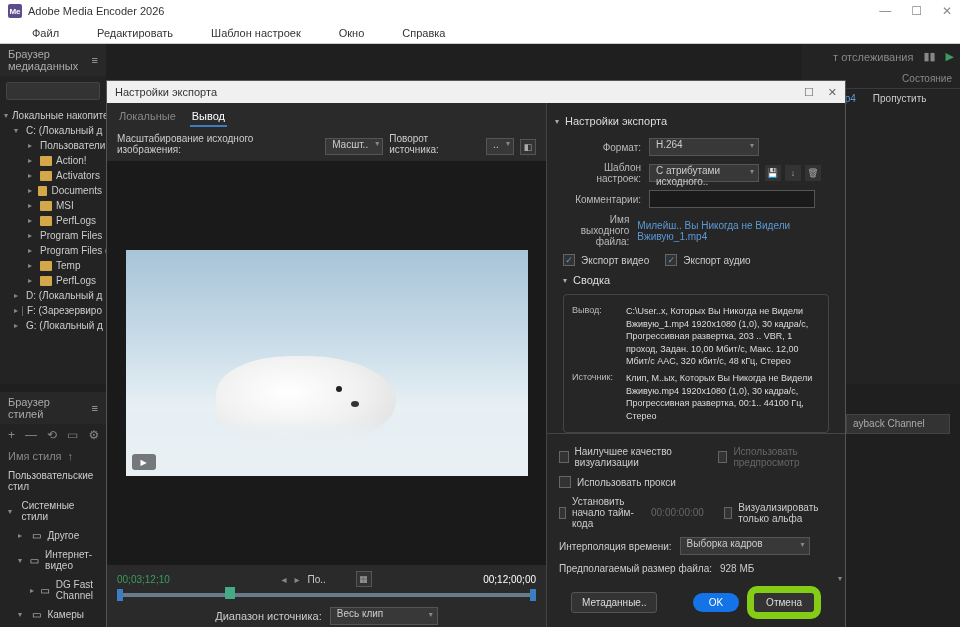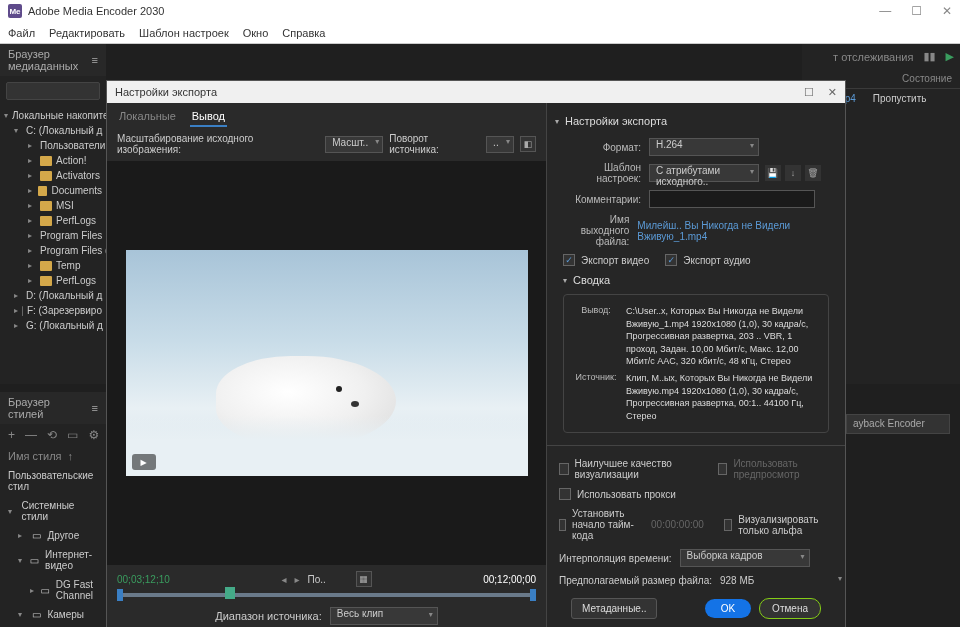--- a/index.html
+++ b/index.html
@@ -1,21 +1,21 @@
 <!DOCTYPE html>
 <html><head>
 <meta charset="utf-8">
 <style>
 * { margin: 0; padding: 0; box-sizing: border-box; font-family: 'Segoe UI', Arial, sans-serif; }
 body { width: 960px; height: 627px; background: #1a1a1a; color: #ccc; font-size: 11px; overflow: hidden; position: relative; }
 .titlebar { height: 22px; background: #fff; display: flex; align-items: center; padding: 0 8px; color: #333; }
 .app-icon { width: 14px; height: 14px; background: #5f4b8b; border-radius: 2px; margin-right: 6px; display: inline-flex; align-items: center; justify-content: center; color: #fff; font-size: 8px; font-weight: bold; }
 .win-controls { margin-left: auto; display: flex; gap: 20px; color: #888; font-size: 12px; }
 .menubar { height: 22px; background: #fff; display: flex; align-items: center; padding: 0 8px; gap: 14px; color: #333; border-bottom: 1px solid #ccc; }
-.menubar span { cursor: pointer; }
+.menubar span { cursor: pointer; margin-left: 24px; }
 .main-bg { position: absolute; top: 44px; left: 0; right: 0; bottom: 0; background: #1f1f1f; }
 .panel-hdr { background: #282828; padding: 4px 8px; color: #aaa; display: flex; align-items: center; gap: 6px; }
 .media-browser { position: absolute; top: 0; left: 0; width: 106px; height: 340px; background: #232323; }
 .media-browser .select { margin: 6px; height: 18px; background: #333; border: 1px solid #444; border-radius: 2px; }
 .tree { padding: 2px 0; font-size: 10px; }
 .tree-item { display: flex; align-items: center; padding: 2px 4px; gap: 4px; white-space: nowrap; overflow: hidden; }
 .chevron { display: inline-block; width: 8px; color: #888; font-size: 8px; }
 .folder-icon { width: 12px; height: 10px; background: #d4a84a; border-radius: 1px; display: inline-block; }
 .drive-icon { width: 12px; height: 10px; background: #666; border-radius: 1px; display: inline-block; }
 .style-browser { position: absolute; top: 348px; left: 0; width: 106px; bottom: 0; background: #232323; }
@@ -30,21 +30,21 @@
 .renderer { position: absolute; top: 370px; left: 846px; right: 10px; height: 20px; background: #333; border: 1px solid #444; color: #aaa; padding: 3px 6px; font-size: 10px; }
 
 .dialog { position: absolute; top: 36px; left: 106px; width: 740px; height: 556px; background: #2a2a2a; border: 1px solid #555; display: flex; flex-direction: column; z-index: 10; }
 .dlg-title { height: 22px; background: #f0f0f0; color: #333; display: flex; align-items: center; padding: 0 8px; font-size: 11px; }
 .dlg-winctl { margin-left: auto; display: flex; gap: 14px; color: #666; font-size: 11px; }
 .dlg-body { flex: 1; display: flex; overflow: hidden; }
 .dlg-left { width: 440px; background: #2a2a2a; display: flex; flex-direction: column; border-right: 1px solid #444; }
 .dlg-tabs { display: flex; padding: 4px 10px 0; gap: 12px; }
 .dlg-tab { padding: 3px 2px; color: #888; cursor: pointer; }
 .dlg-tab.active { color: #fff; border-bottom: 2px solid #3a7fc4; }
-.dlg-toolbar { display: flex; align-items: center; padding: 6px 10px; gap: 6px; font-size: 10px; }
+.dlg-toolbar { display: flex; align-items: flex-end; padding: 6px 10px; gap: 6px; font-size: 10px; }
 .dlg-toolbar .small-select { height: 16px; background: #383838; border: 1px solid #555; padding: 0 14px 15px 6px; color: #ccc; font-size: 10px; position: relative; }
 .small-select::after { content: '▾'; position: absolute; right: 3px; color: #888; font-size: 8px; }
 .tool-icon { width: 16px; height: 16px; background: #333; border: 1px solid #555; display: inline-flex; align-items: center; justify-content: center; font-size: 9px; color: #aaa; }
 .preview-area { flex: 1; display: flex; align-items: center; justify-content: center; background: #1a1a1a; padding: 10px; }
 .preview-img { width: 402px; height: 226px; background: linear-gradient(180deg, #a8c4d8 0%, #c8dce8 40%, #e8f0f4 70%, #d8e4ec 100%); position: relative; overflow: hidden; }
 .seal { position: absolute; bottom: 30px; left: 90px; width: 180px; height: 90px; background: radial-gradient(ellipse at 40% 40%, #fff 0%, #f0f0f0 50%, #d8d8d8 100%); border-radius: 50% 60% 60% 50%; }
 .seal::before { content: ''; position: absolute; top: 30px; left: 120px; width: 6px; height: 6px; background: #222; border-radius: 50%; }
 .seal::after { content: ''; position: absolute; top: 45px; left: 135px; width: 8px; height: 6px; background: #333; border-radius: 50%; }
 .snow-fg { position: absolute; bottom: 0; left: 0; right: 0; height: 60px; background: linear-gradient(180deg, rgba(232,240,244,0) 0%, #e8f0f4 40%); }
 .play-overlay { position: absolute; bottom: 6px; left: 6px; width: 24px; height: 16px; background: rgba(0,0,0,0.5); border-radius: 3px; display: flex; align-items: center; justify-content: center; color: #fff; font-size: 8px; }
@@ -69,41 +69,41 @@
 .form-select { flex: 1; max-width: 110px; height: 18px; background: #383838; border: 1px solid #555; color: #ccc; padding: 0 6px; position: relative; font-size: 10px; }
 .form-select::after { content: '▾'; position: absolute; right: 4px; top: 2px; color: #888; font-size: 8px; }
 .form-input { flex: 1; max-width: 166px; height: 18px; background: #1a1a1a; border: 1px solid #555; color: #ccc; padding: 0 6px; font-size: 10px; }
 .form-link { color: #5b9ad6; font-size: 10px; }
 .icon-btns { display: flex; gap: 4px; margin-left: 6px; }
 .icon-btn { width: 16px; height: 16px; background: #333; display: flex; align-items: center; justify-content: center; color: #aaa; font-size: 9px; }
 .chk-row { display: flex; align-items: center; gap: 6px; padding: 4px 0; font-size: 10px; }
 .chk { width: 12px; height: 12px; background: #333; border: 1px solid #666; display: inline-flex; align-items: center; justify-content: center; color: #5b9ad6; font-size: 9px; }
 .summary-box { border: 1px solid #444; border-radius: 4px; padding: 8px; margin-top: 4px; font-size: 9px; }
 .summary-row { display: flex; padding: 2px 0; }
-.summary-label { width: 54px; text-align: center; padding-right: 6px; color: #bbb; }
+.summary-label { width: 54px; text-align: left; padding-right: 6px; color: #bbb; }
 .summary-val { flex: 1; color: #ddd; line-height: 1.4; }
 .video-section { padding: 4px 0; border-bottom: 1px solid #444; margin-bottom: 6px; }
 .video-tab { display: flex; align-items: center; gap: 6px; color: #ddd; padding: 4px 0; }
 .lower-opts { border-top: 1px solid #444; padding: 8px 12px; font-size: 10px; }
 .lower-row { display: flex; align-items: center; padding: 4px 0; gap: 20px; }
 .lower-chk { display: flex; align-items: center; gap: 6px; }
 .disabled { color: #666; }
 .interp-row { display: flex; align-items: center; gap: 8px; padding: 4px 0; }
 .filesize-row { display: flex; align-items: center; gap: 8px; padding: 4px 0; }
 .dlg-footer { display: flex; align-items: center; padding: 8px 12px; gap: 8px; }
 .meta-btn { padding: 4px 10px; background: #333; border: 1px solid #555; color: #ddd; border-radius: 3px; font-size: 10px; }
 .ok-btn { padding: 4px 16px; background: #1473e6; border: none; color: #fff; border-radius: 10px; font-size: 10px; margin-left: auto; }
-.cancel-btn { padding: 4px 12px; background: #333; border: 1px solid #84cc16; color: #ddd; border-radius: 10px; font-size: 10px; }
+.cancel-btn { padding: 4px 12px; background: #333; border: 7px solid #84cc16; color: #ddd; border-radius: 10px; font-size: 10px; }
 </style>
 </head>
 <body>
 
 <div class="titlebar">
   <span class="app-icon">Me</span>
-  <span>Adobe Media Encoder 2030</span>
+  <span>Adobe Media Encoder 2026</span>
   <div class="win-controls">
     <span>—</span>
     <span>☐</span>
     <span>✕</span>
   </div>
 </div>
 
 <div class="menubar">
   <span>Файл</span>
   <span>Редактировать</span>
@@ -253,21 +253,21 @@
       <span style="color:#3a9d5f">▶</span>
     </div>
     <div class="queue-cols">
       <span style="margin-left:auto">Состояние</span>
     </div>
     <div class="queue-row">
       <span>ую_1.mp4</span>
       <span style="color:#ccc">Пропустить</span>
     </div>
   </div>
-  <div class="renderer">ayback Encoder</div>
+  <div class="renderer">ayback Channel</div>
 
   <div class="dialog">
     <div class="dlg-title">
       <span>Настройки экспорта</span>
       <div class="dlg-winctl">
         <span>☐</span>
         <span>✕</span>
       </div>
     </div>
     <div class="dlg-body">

